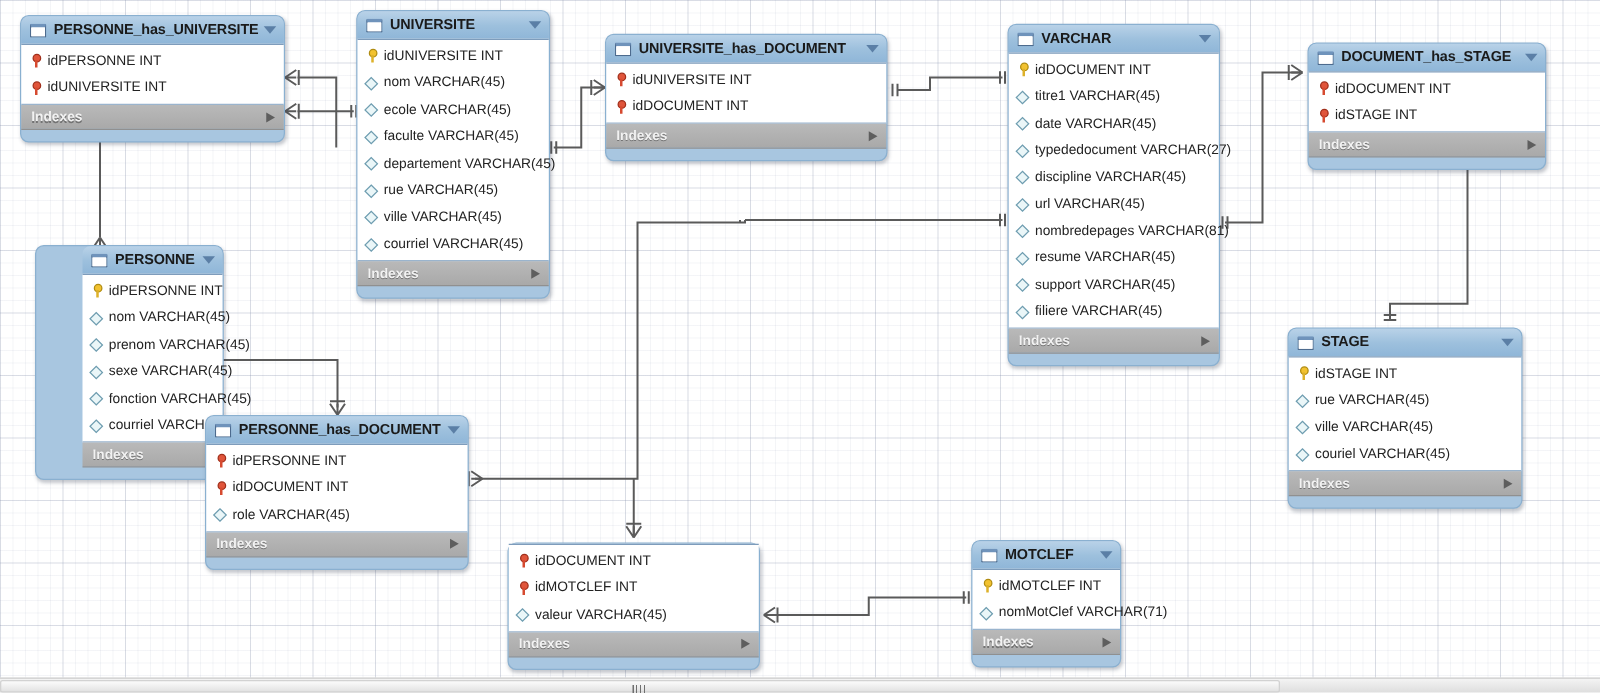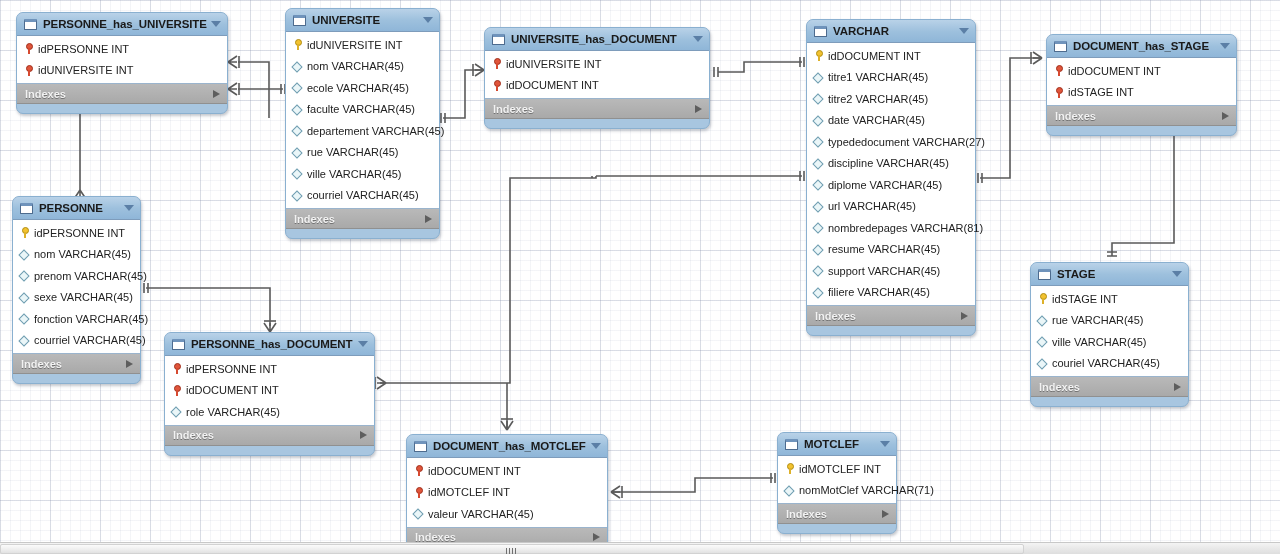--- a/index.html
+++ b/index.html
@@ -352,40 +352,32 @@
         <div class="col">
           <span class="ic key"></span>
           <span class="nm">idDOCUMENT INT</span>
         </div>
         <div class="col">
           <span class="ic dia"></span>
           <span class="nm">titre1 VARCHAR(45)</span>
         </div>
         <div class="col">
           <span class="ic dia"></span>
-          <span class="nm">titre2 VARCHAR(45)</span>
-        </div>
-        <div class="col">
-          <span class="ic dia"></span>
           <span class="nm">date VARCHAR(45)</span>
         </div>
         <div class="col">
           <span class="ic dia"></span>
           <span class="nm">typededocument VARCHAR(27)</span>
         </div>
         <div class="col">
           <span class="ic dia"></span>
           <span class="nm">discipline VARCHAR(45)</span>
         </div>
         <div class="col">
           <span class="ic dia"></span>
-          <span class="nm">diplome VARCHAR(45)</span>
-        </div>
-        <div class="col">
-          <span class="ic dia"></span>
           <span class="nm">url VARCHAR(45)</span>
         </div>
         <div class="col">
           <span class="ic dia"></span>
           <span class="nm">nombredepages VARCHAR(81)</span>
         </div>
         <div class="col">
           <span class="ic dia"></span>
           <span class="nm">resume VARCHAR(45)</span>
         </div>
@@ -417,21 +409,21 @@
         <div class="col">
           <span class="ic keyfk"></span>
           <span class="nm">idSTAGE INT</span>
         </div>
       </div>
       <div class="tbl-foot">
         <span class="lbl">Indexes</span>
         <span class="tri"></span>
       </div>
     </div>
-    <div class="tbl" style="left: 12px; top: 196px; width: 129px;">
+    <div class="tbl" style="left: 28px; top: 196px; width: 151px; padding-left: 37px;">
       <div class="tbl-head">
         <span class="tbl-ico"></span>
         <span class="tbl-title">PERSONNE</span>
         <span class="caret"></span>
       </div>
       <div class="tbl-cols">
         <div class="col">
           <span class="ic key"></span>
           <span class="nm">idPERSONNE INT</span>
         </div>
@@ -454,21 +446,21 @@
         <div class="col">
           <span class="ic dia"></span>
           <span class="nm">courriel VARCHAR(45)</span>
         </div>
       </div>
       <div class="tbl-foot">
         <span class="lbl">Indexes</span>
         <span class="tri"></span>
       </div>
     </div>
-    <div class="tbl" style="left: 1030px; top: 262px; width: 159px;">
+    <div class="tbl" style="left: 1030px; top: 262px; width: 188px;">
       <div class="tbl-head">
         <span class="tbl-ico"></span>
         <span class="tbl-title">STAGE</span>
         <span class="caret"></span>
       </div>
       <div class="tbl-cols">
         <div class="col">
           <span class="ic key"></span>
           <span class="nm">idSTAGE INT</span>
         </div>
@@ -509,25 +501,20 @@
           <span class="ic dia"></span>
           <span class="nm">role VARCHAR(45)</span>
         </div>
       </div>
       <div class="tbl-foot">
         <span class="lbl">Indexes</span>
         <span class="tri"></span>
       </div>
     </div>
     <div class="tbl" style="left: 406px; top: 434px; width: 202px;">
-      <div class="tbl-head">
-        <span class="tbl-ico"></span>
-        <span class="tbl-title">DOCUMENT_has_MOTCLEF</span>
-        <span class="caret"></span>
-      </div>
       <div class="tbl-cols">
         <div class="col">
           <span class="ic keyfk"></span>
           <span class="nm">idDOCUMENT INT</span>
         </div>
         <div class="col">
           <span class="ic keyfk"></span>
           <span class="nm">idMOTCLEF INT</span>
         </div>
         <div class="col">

